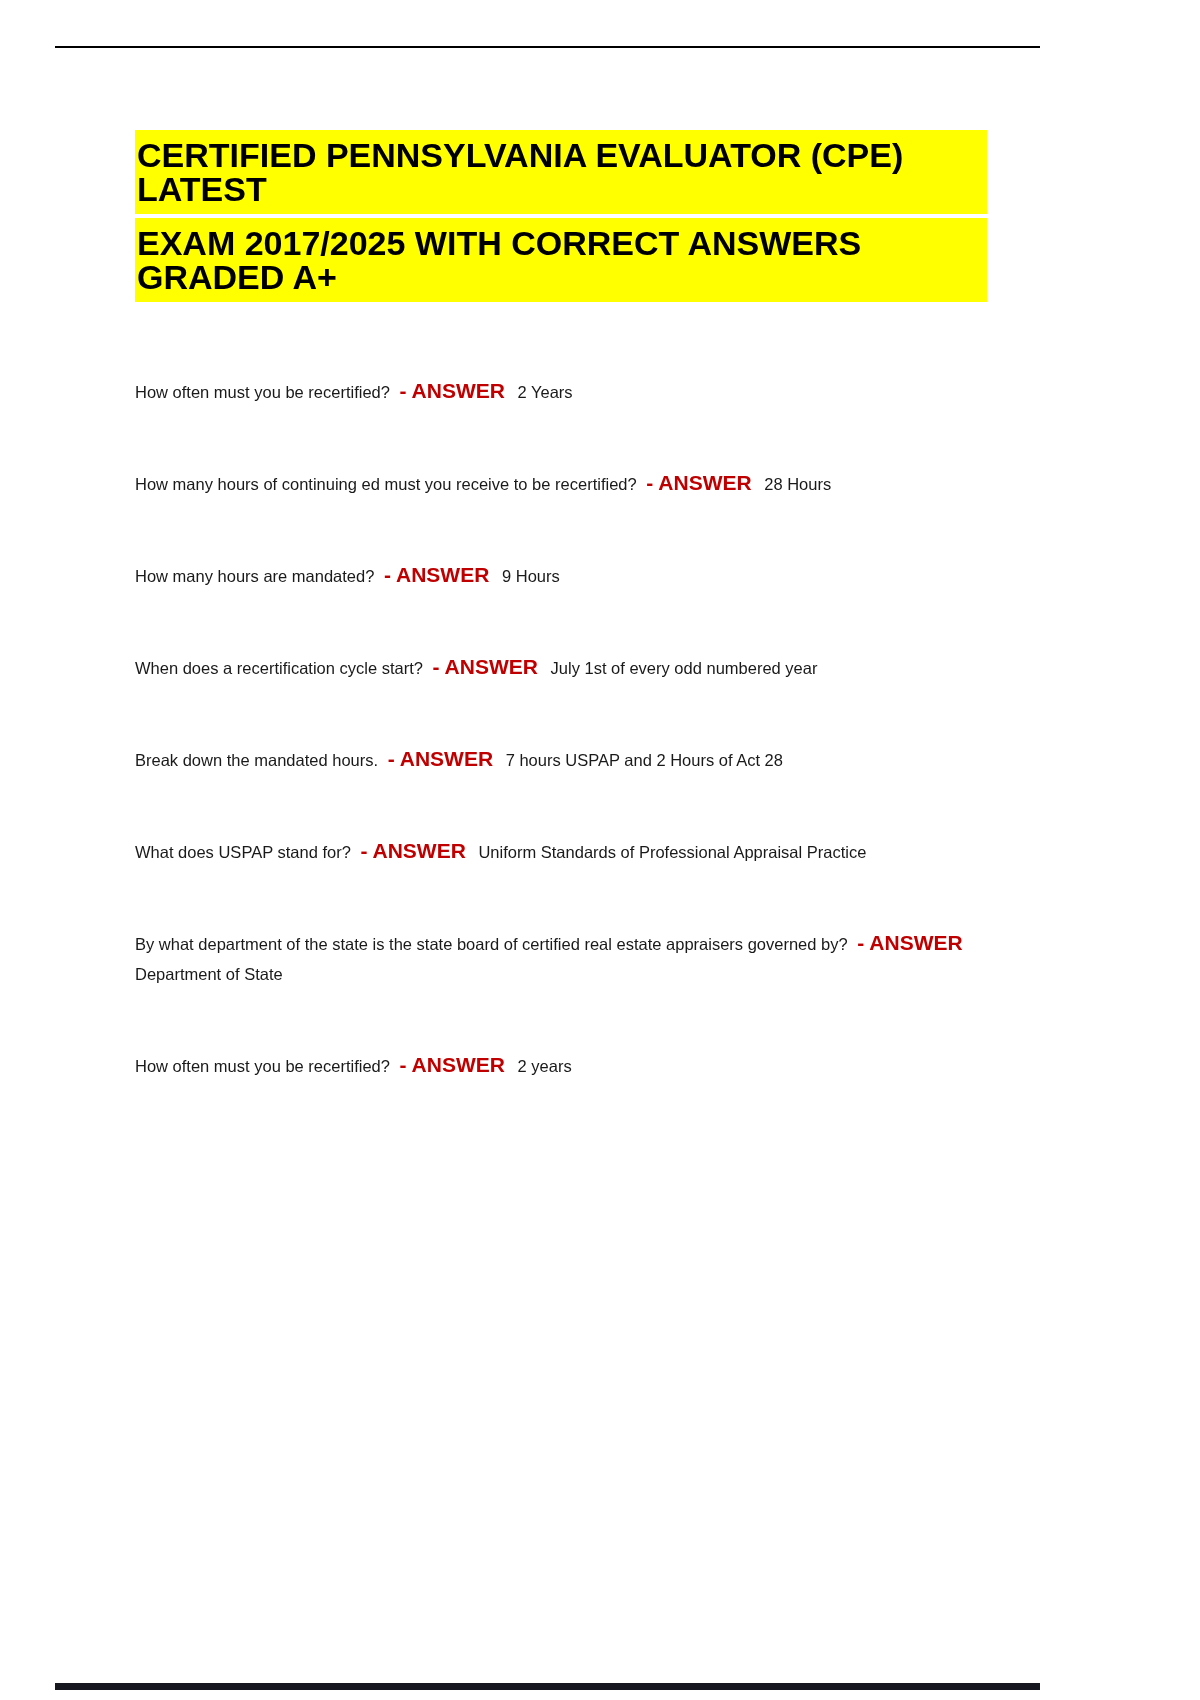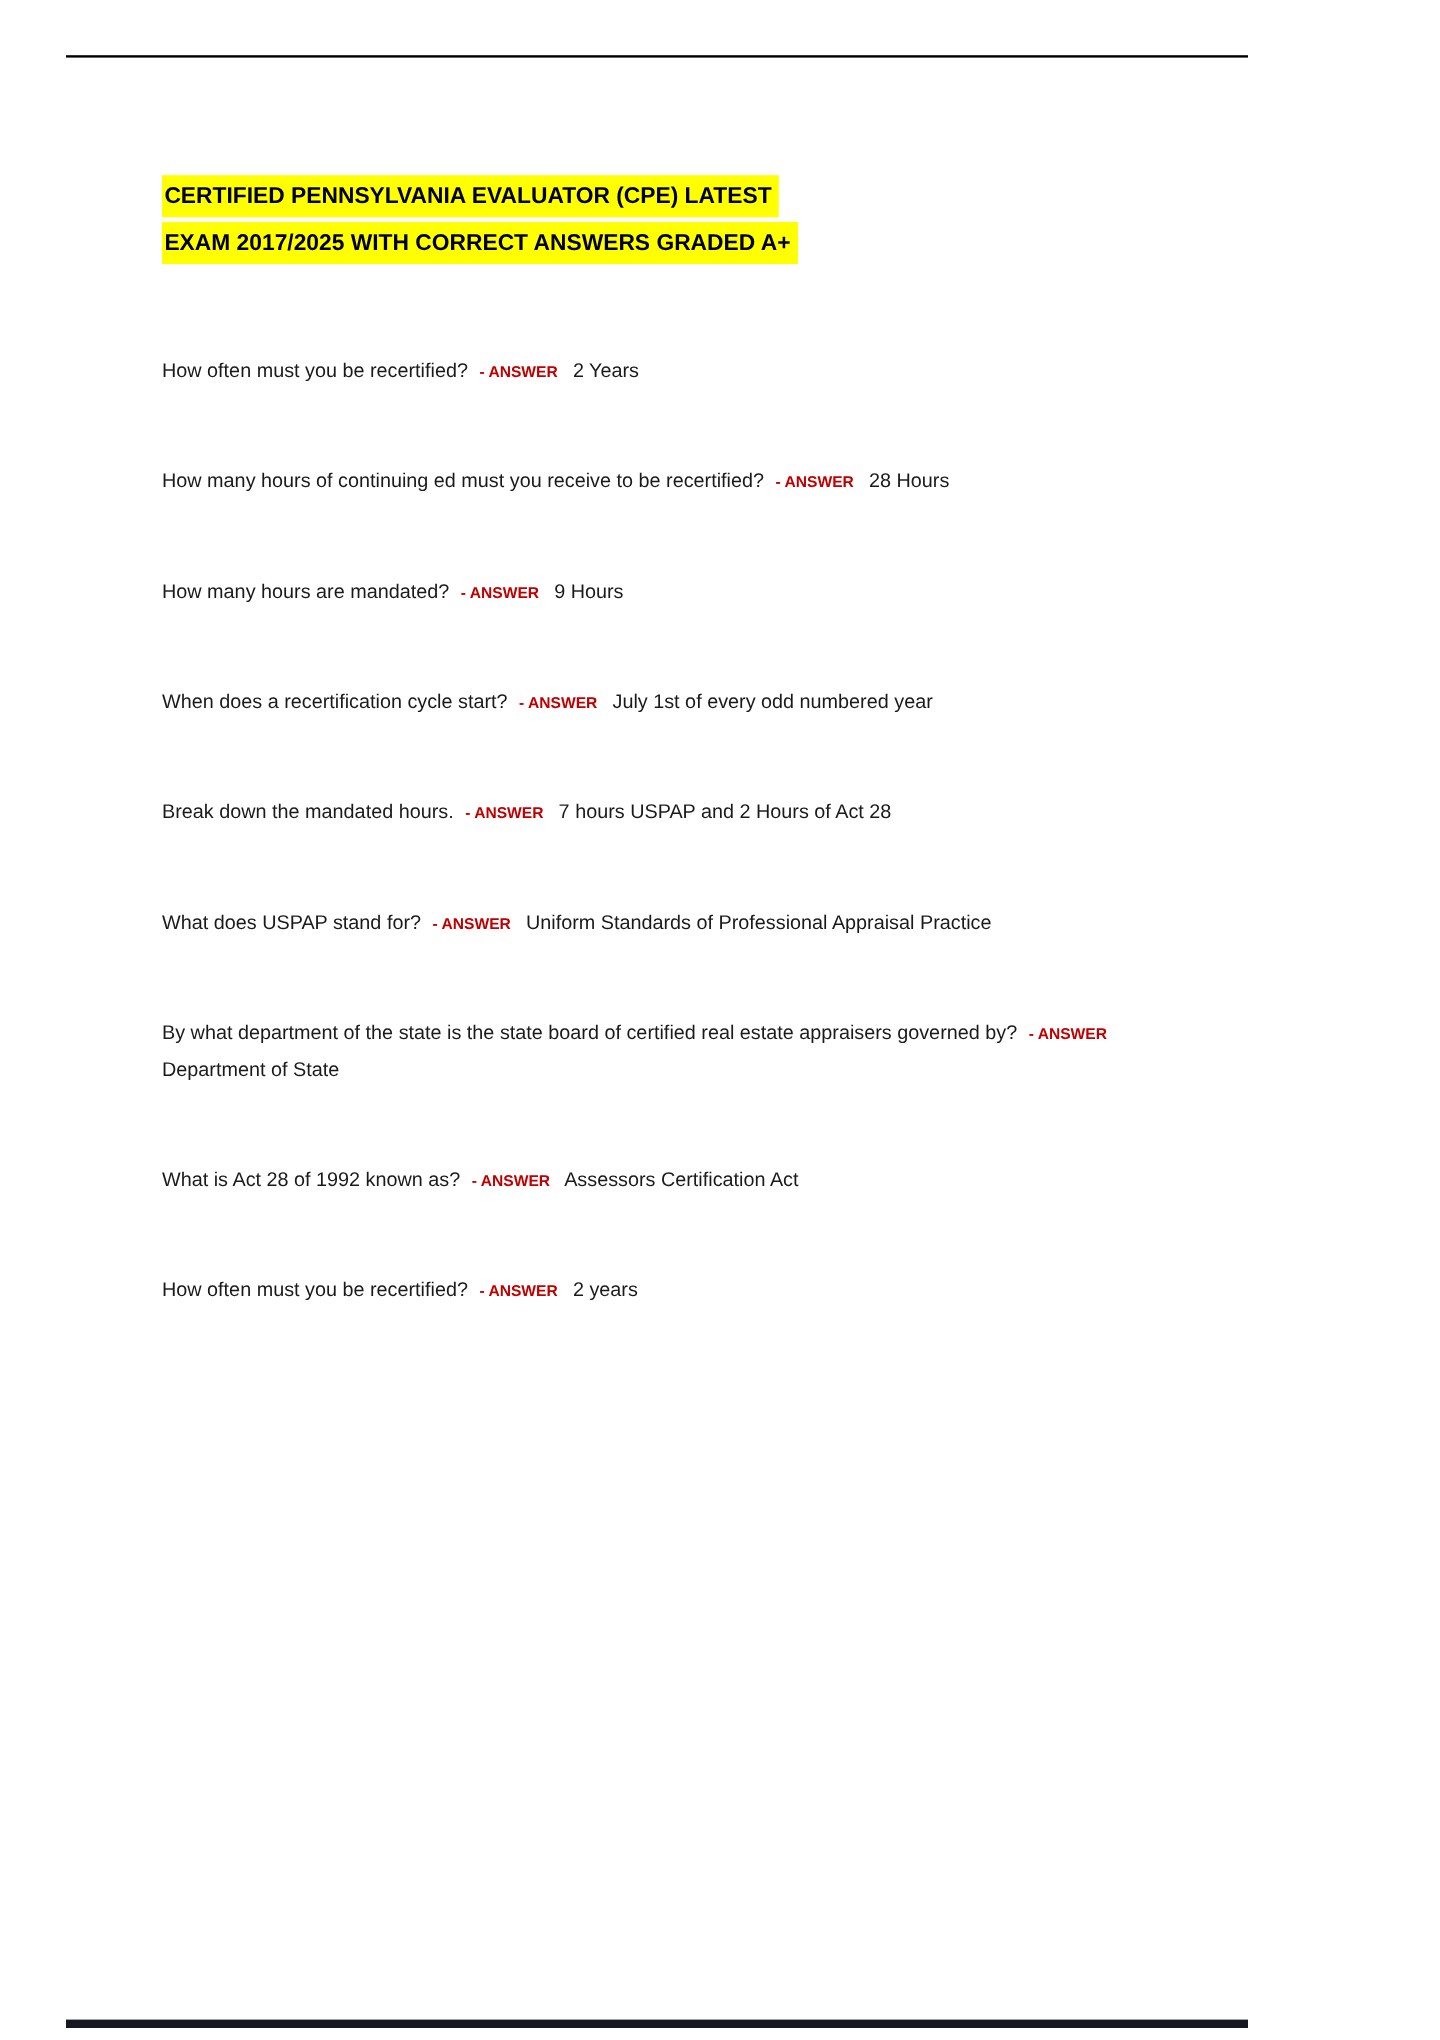--- a/index.html
+++ b/index.html
@@ -34,22 +34,22 @@
     height:7px;
     background:#17171f;
   }
   .content{
     position:absolute;
     top:130px;
     left:135px;
     width:852px;
   }
   .title{
-    margin:16px 0 70px 0;
-    font-size:19px;
+    margin:0 0 70px 0;
+    font-size:34px;
     font-weight:bold;
     color:#000000;
     line-height:1.0;
   }
   .title .hl{
     display:inline-block;
     background:var(--hl);
     padding:8px 6px 8px 2px;
     margin-bottom:4px;
   }
@@ -58,21 +58,21 @@
     line-height:30px;
     margin-bottom:61px;
     color:var(--txt);
   }
   .qa-item .q{
     color:var(--txt);
   }
   .qa-item .ans-label{
     color:var(--ans);
     font-weight:bold;
-    font-size:13px;
+    font-size:21px;
     margin:0 8px 0 5px;
     white-space:normal;
   }
   .qa-item .a{
     color:var(--txt);
     margin-top:27px;
   }
 </style>
 </head>
 <body>
@@ -93,20 +93,19 @@
   <div class="qa-item"><span class="q">When does a recertification cycle start?</span> <span class="ans-label">- ANSWER</span> <span class="a">July 1st of every odd numbered year</span></div>
 
   <div class="qa-item"><span class="q">Break down the mandated hours.</span> <span class="ans-label">- ANSWER</span> <span class="a">7 hours USPAP and 2 Hours of Act 28</span></div>
 
   <div class="qa-item"><span class="q">What does USPAP stand for?</span> <span class="ans-label">- ANSWER</span> <span class="a">Uniform Standards of Professional Appraisal Practice</span></div>
 
 
   <div class="qa-item"><span class="q">By what department of the state is the state board of certified real estate appraisers governed by?</span> <span class="ans-label">- ANSWER</span> <span class="a">Department of State</span></div>
 
 
-  <div class="qa-item"><span class="q">What is Act 28 of 1992 known as?</span> <span class="ans-label">- ANSWER</span> <span class="a">Assessors Certification Act</span></div>
 
   <div class="qa-item"><span class="q">How often must you be recertified?</span> <span class="ans-label">- ANSWER</span> <span class="a">2 years</span></div>
 </div>
   </div>
 
   <div class="bottom-rule"></div>
 </div>
 
 </body></html>

